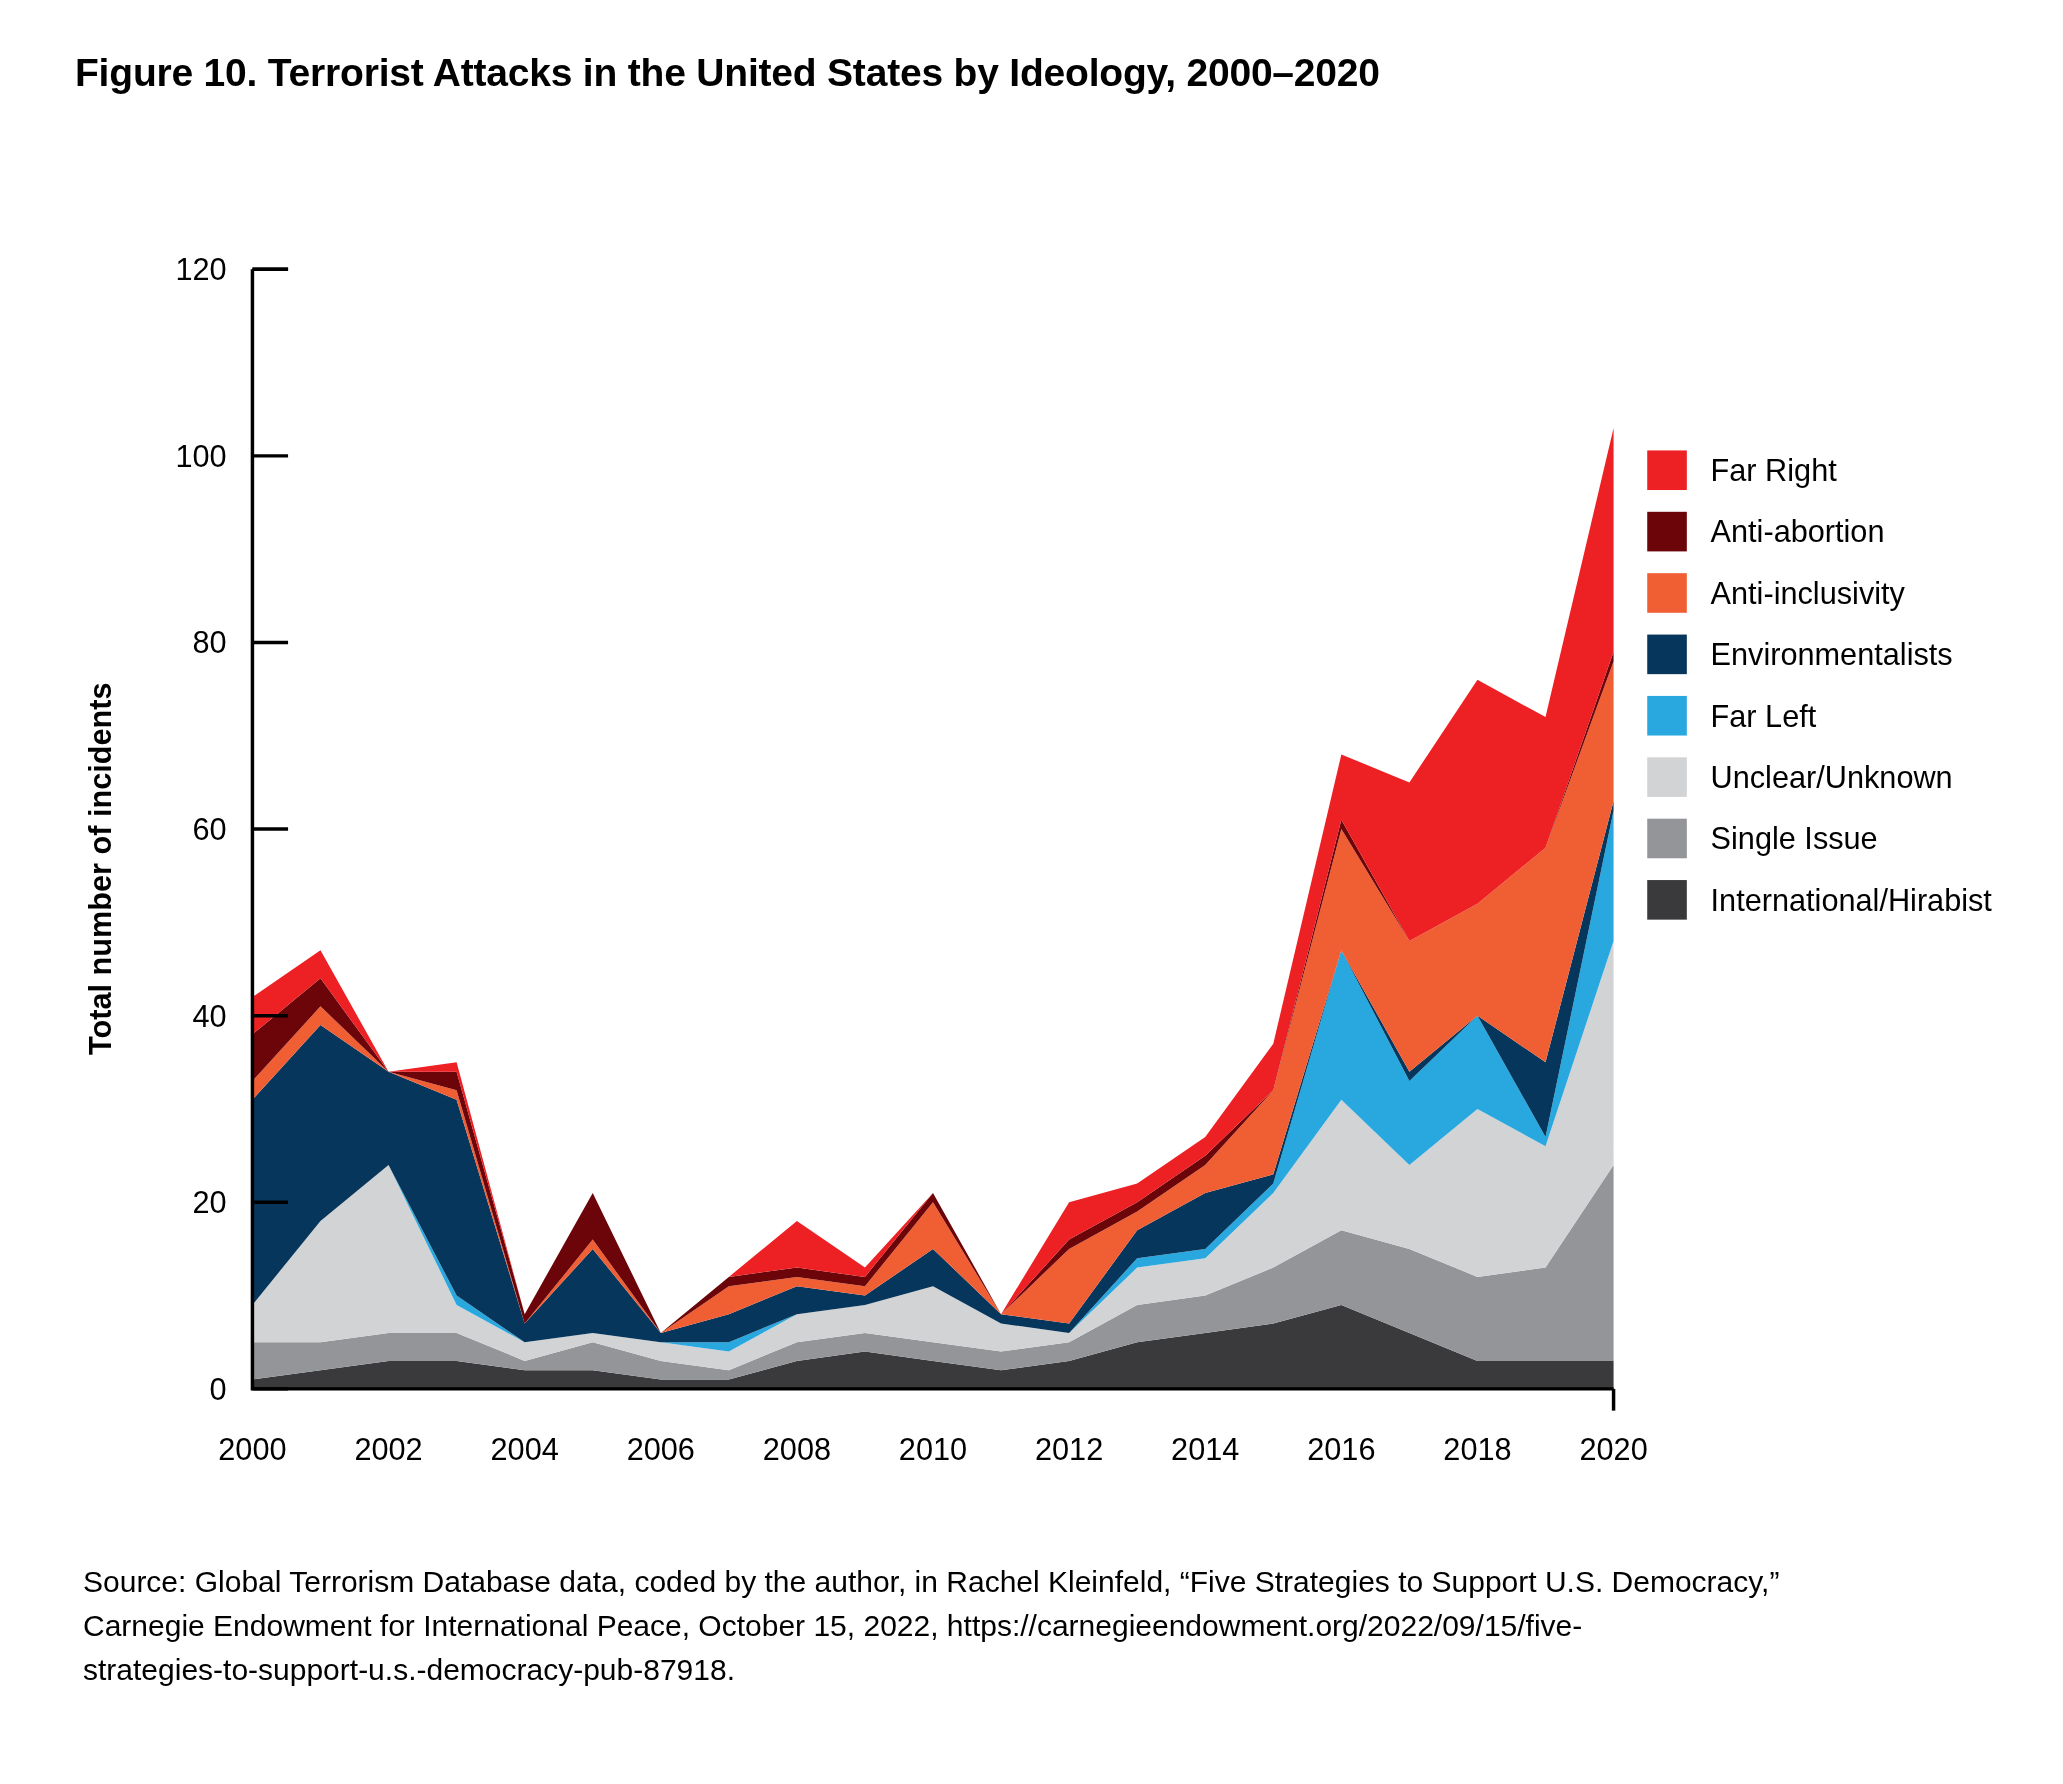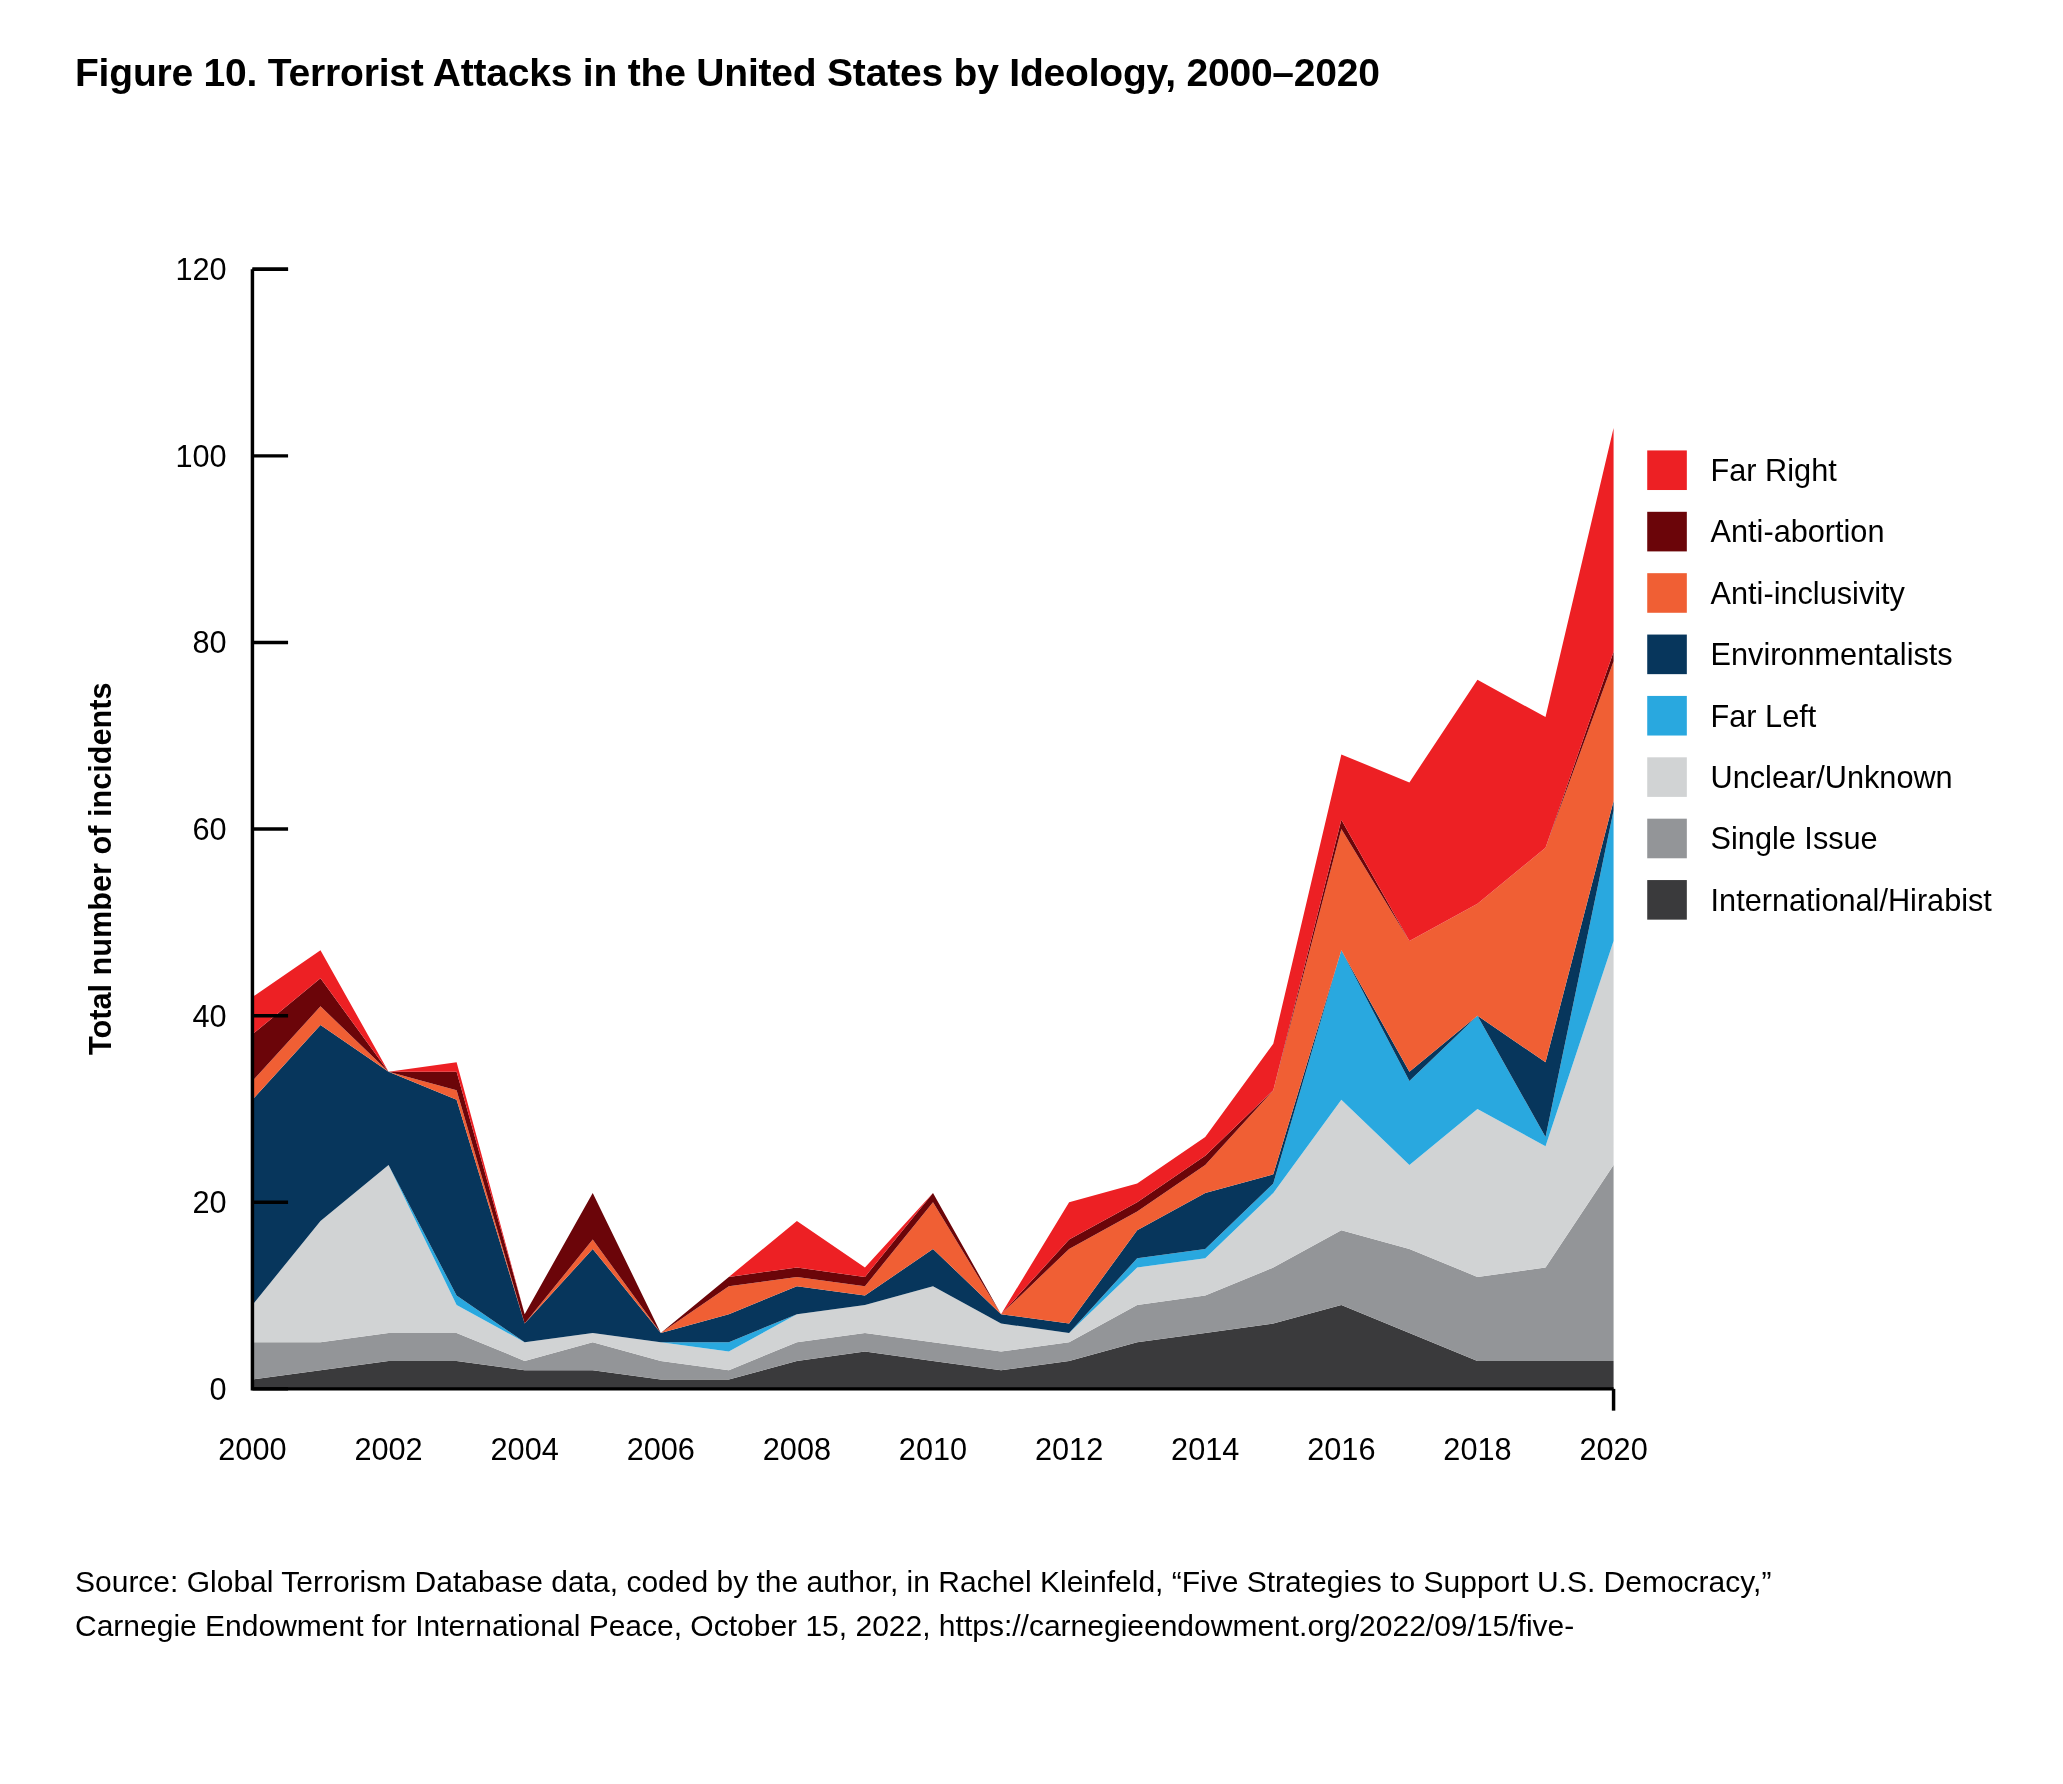--- a/index.html
+++ b/index.html
@@ -63,21 +63,21 @@
   }
   #source-note {
     position: absolute;
     left: 75px;
     top: 1560px;
     width: 1911px;
     font-size: 30px;
     line-height: 1.47;
     color: #000000;
   }
-  #source-note span { display: block; white-space: nowrap; }
+  #source-note span { display: block; white-space: nowrap; margin-left: 8px; }
 </style>
 </head>
 <body>
 
 <div class="page">
 
   <div id="figure-title">Figure 10. Terrorist Attacks in the United States by Ideology, 2000–2020</div>
 
   <div id="chart-wrap">
     <svg class="chart" id="chart-svg" width="2063" height="1317" viewBox="0 0 2084 1330">
@@ -146,16 +146,17 @@
           <text x="1728" y="678" class="legend-label">Single Issue</text>
           <rect x="1664" y="709" width="40" height="40" fill="#3A3A3C"></rect>
           <text x="1728" y="740" class="legend-label">International/Hirabist</text>
         </g>
     </svg>
   </div>
 
   <div id="source-note">
     <span>Source: Global Terrorism Database data, coded by the author, in Rachel Kleinfeld, “Five Strategies to Support U.S. Democracy,”</span>
     <span>Carnegie Endowment for International Peace, October 15, 2022, https://carnegieendowment.org/2022/09/15/five-</span>
+    <span>strategies-to-support-u.s.-democracy-pub-87918.</span>
   </div>
 
 </div>
 
 
 </body></html>

